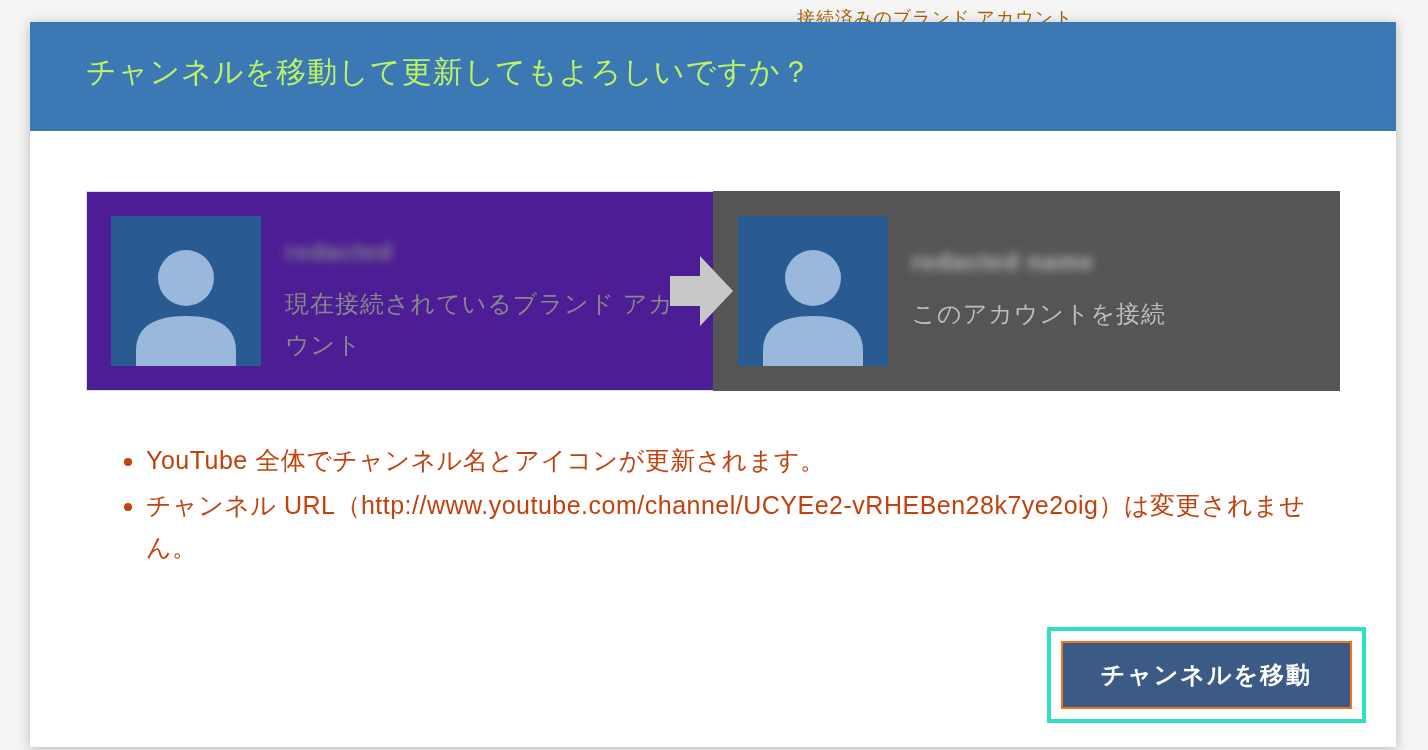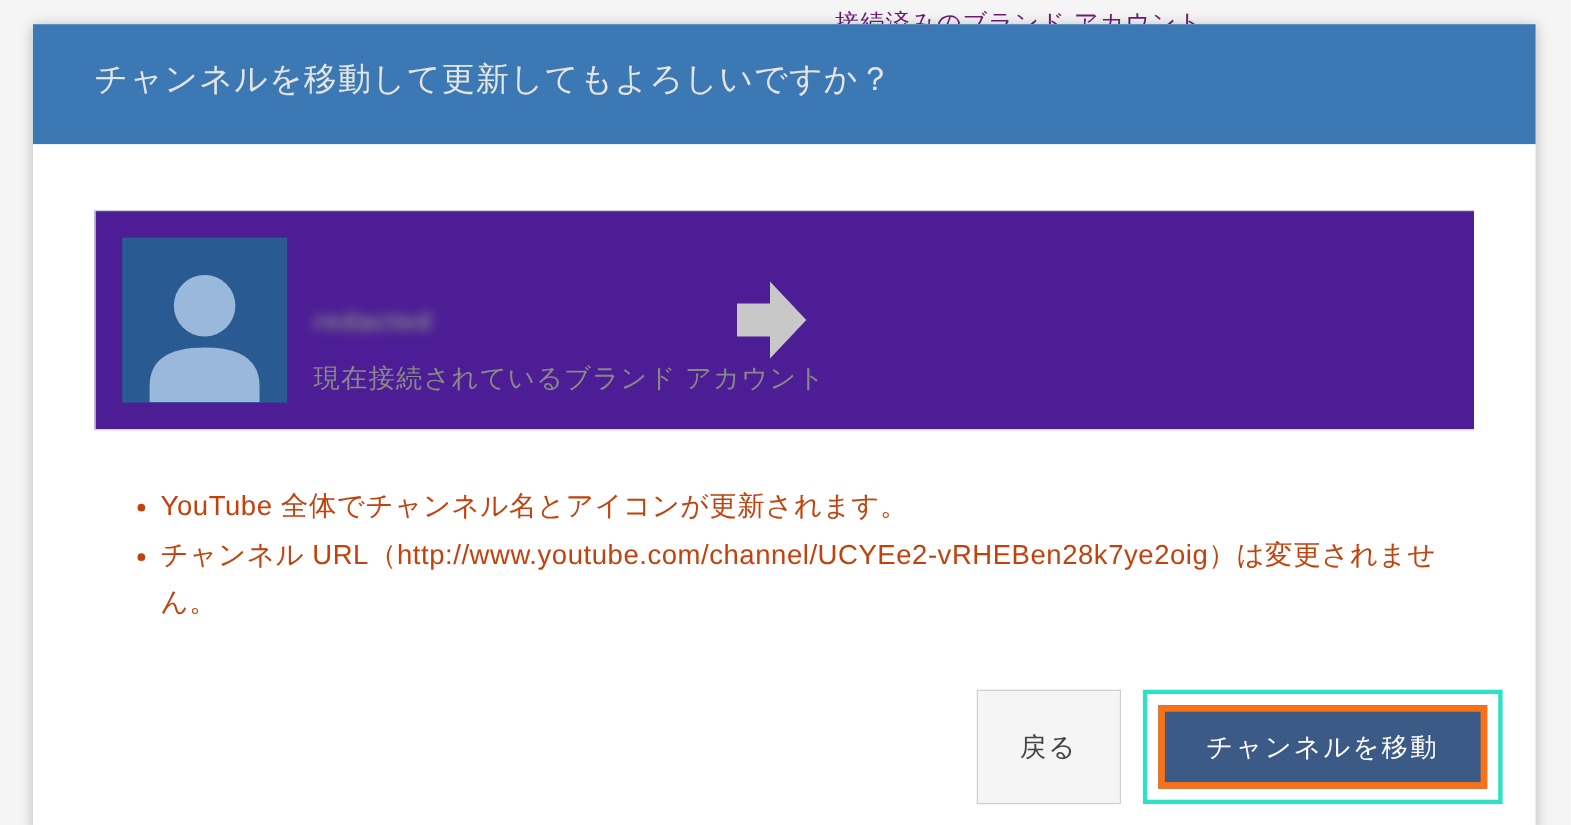--- a/index.html
+++ b/index.html
@@ -11,36 +11,36 @@
       font-family: Arial, "Hiragino Kaku Gothic ProN", "ヒラギノ角ゴ ProN W3", Meiryo, sans-serif;
       background: #f5f5f5;
       width: 1428px;
       height: 750px;
       position: relative;
       overflow: hidden;
     }
     .background-text {
       position: absolute;
       top: 6px;
-      left: 759px;
-      color: #701a75;
-      font-size: 22px;
+      left: 797px;
+      color: #a16207;
+      font-size: 18px;
       letter-spacing: 1px;
     }
     .dialog {
       position: absolute;
       top: 22px;
       left: 30px;
       right: 32px;
       background: #fff;
       box-shadow: 0 2px 12px rgba(0,0,0,0.25);
     }
     .dialog-header {
       background: #3b78b4;
-      color: #e5e5e5;
+      color: #bef264;
       padding: 30px 56px 38px 56px;
       font-size: 30px;
       letter-spacing: 1px;
     }
     .dialog-body {
       padding: 60px 56px 30px 56px;
     }
     .accounts-row {
       display: flex;
       align-items: stretch;
@@ -145,21 +145,22 @@
       letter-spacing: 2px;
       font-family: inherit;
     }
     .btn-secondary {
       background: #f5f5f5;
       color: #444;
     }
     .btn-primary {
       background: #3c5a86;
       color: #fff;
-      border: 6px solid #f97316;
+      border: 2px solid #f97316;
+      font-weight: bold;
     }
     .highlight-box {
       border: 4px solid #2ee0c6;
       padding: 10px;
       display: inline-block;
     }
   </style>
 </head>
 <body>
 
@@ -183,30 +184,41 @@
           <div class="account-desc">現在接続されているブランド アカウント</div>
         </div>
       </div>
 
       <div class="arrow-container">
         <svg class="arrow-svg" viewBox="0 0 70 80">
           <path d="M 5 25 L 35 25 L 35 5 L 68 40 L 35 75 L 35 55 L 5 55 Z" fill="#c8c8c8"></path>
         </svg>
       </div>
 
+      <div class="account-card target">
+        <div class="avatar-block">
+          <svg class="avatar-svg" viewBox="0 0 120 130">
+            <circle cx="60" cy="42" r="28" fill="#9ab8dc"></circle>
+            <path d="M 10 130 L 10 115 Q 10 80 60 80 Q 110 80 110 115 L 110 130 Z" fill="#9ab8dc"></path>
+          </svg>
+        </div>
+        <div class="account-text">
+          <div class="account-name">redacted name</div>
+          <div class="account-desc">このアカウントを接続</div>
+        </div>
+      </div>
 
     </div>
 
     <ul class="info-list">
       <li>YouTube 全体でチャンネル名とアイコンが更新されます。</li>
       <li>
         <span>チャンネル URL（</span><span class="url-text">http://www.youtube.com/channel/UCYEe2-vRHEBen28k7ye2oig</span><span>）は変更されません。</span>
       </li>
     </ul>
   </div>
 
   <div class="dialog-footer">
-    <button class="btn btn-secondary">戻る</button>
     <span class="highlight-box">
       <button class="btn btn-primary">チャンネルを移動</button>
     </span>
   </div>
 </div>
 
 </body></html>

